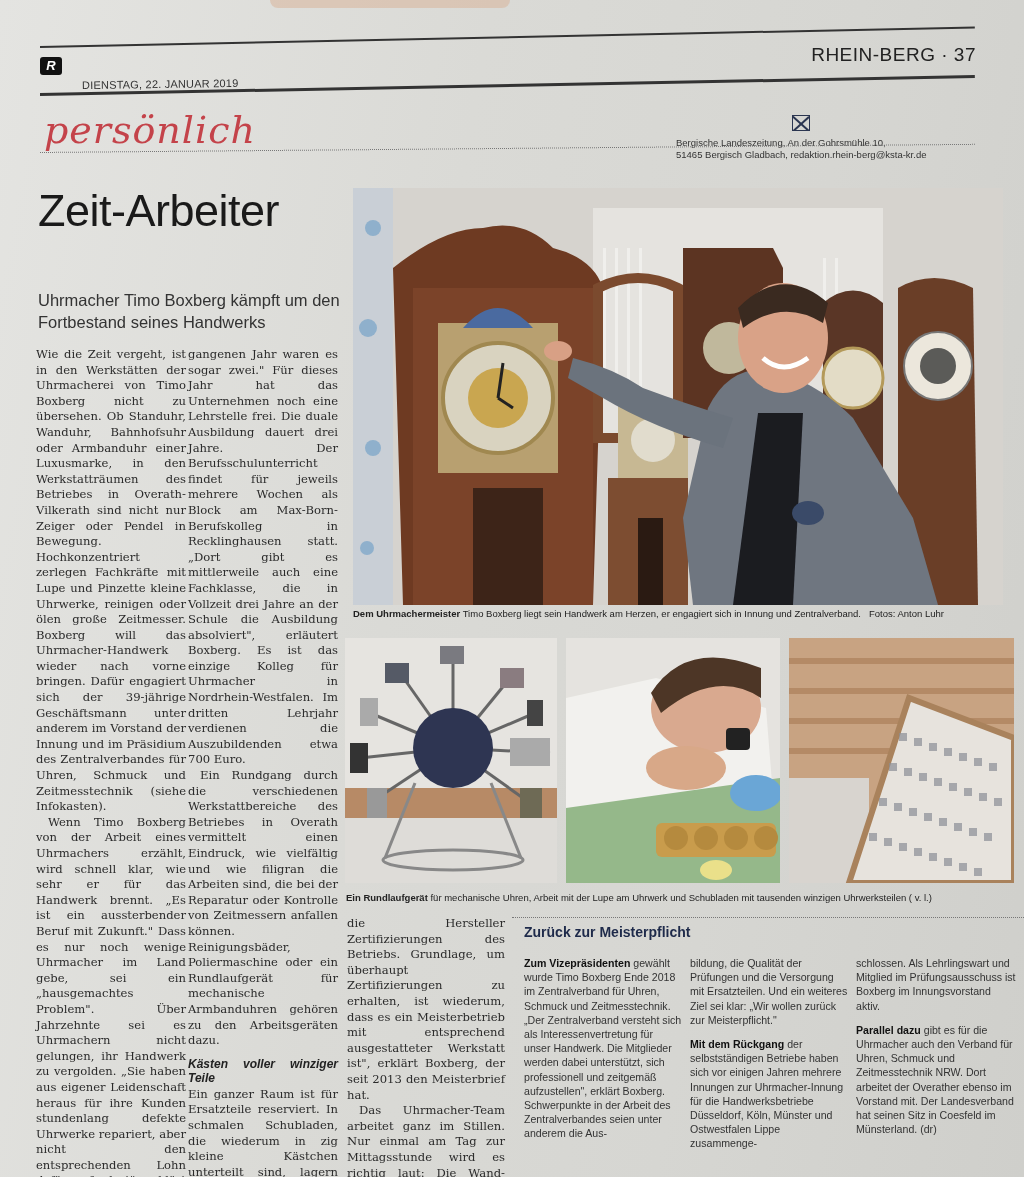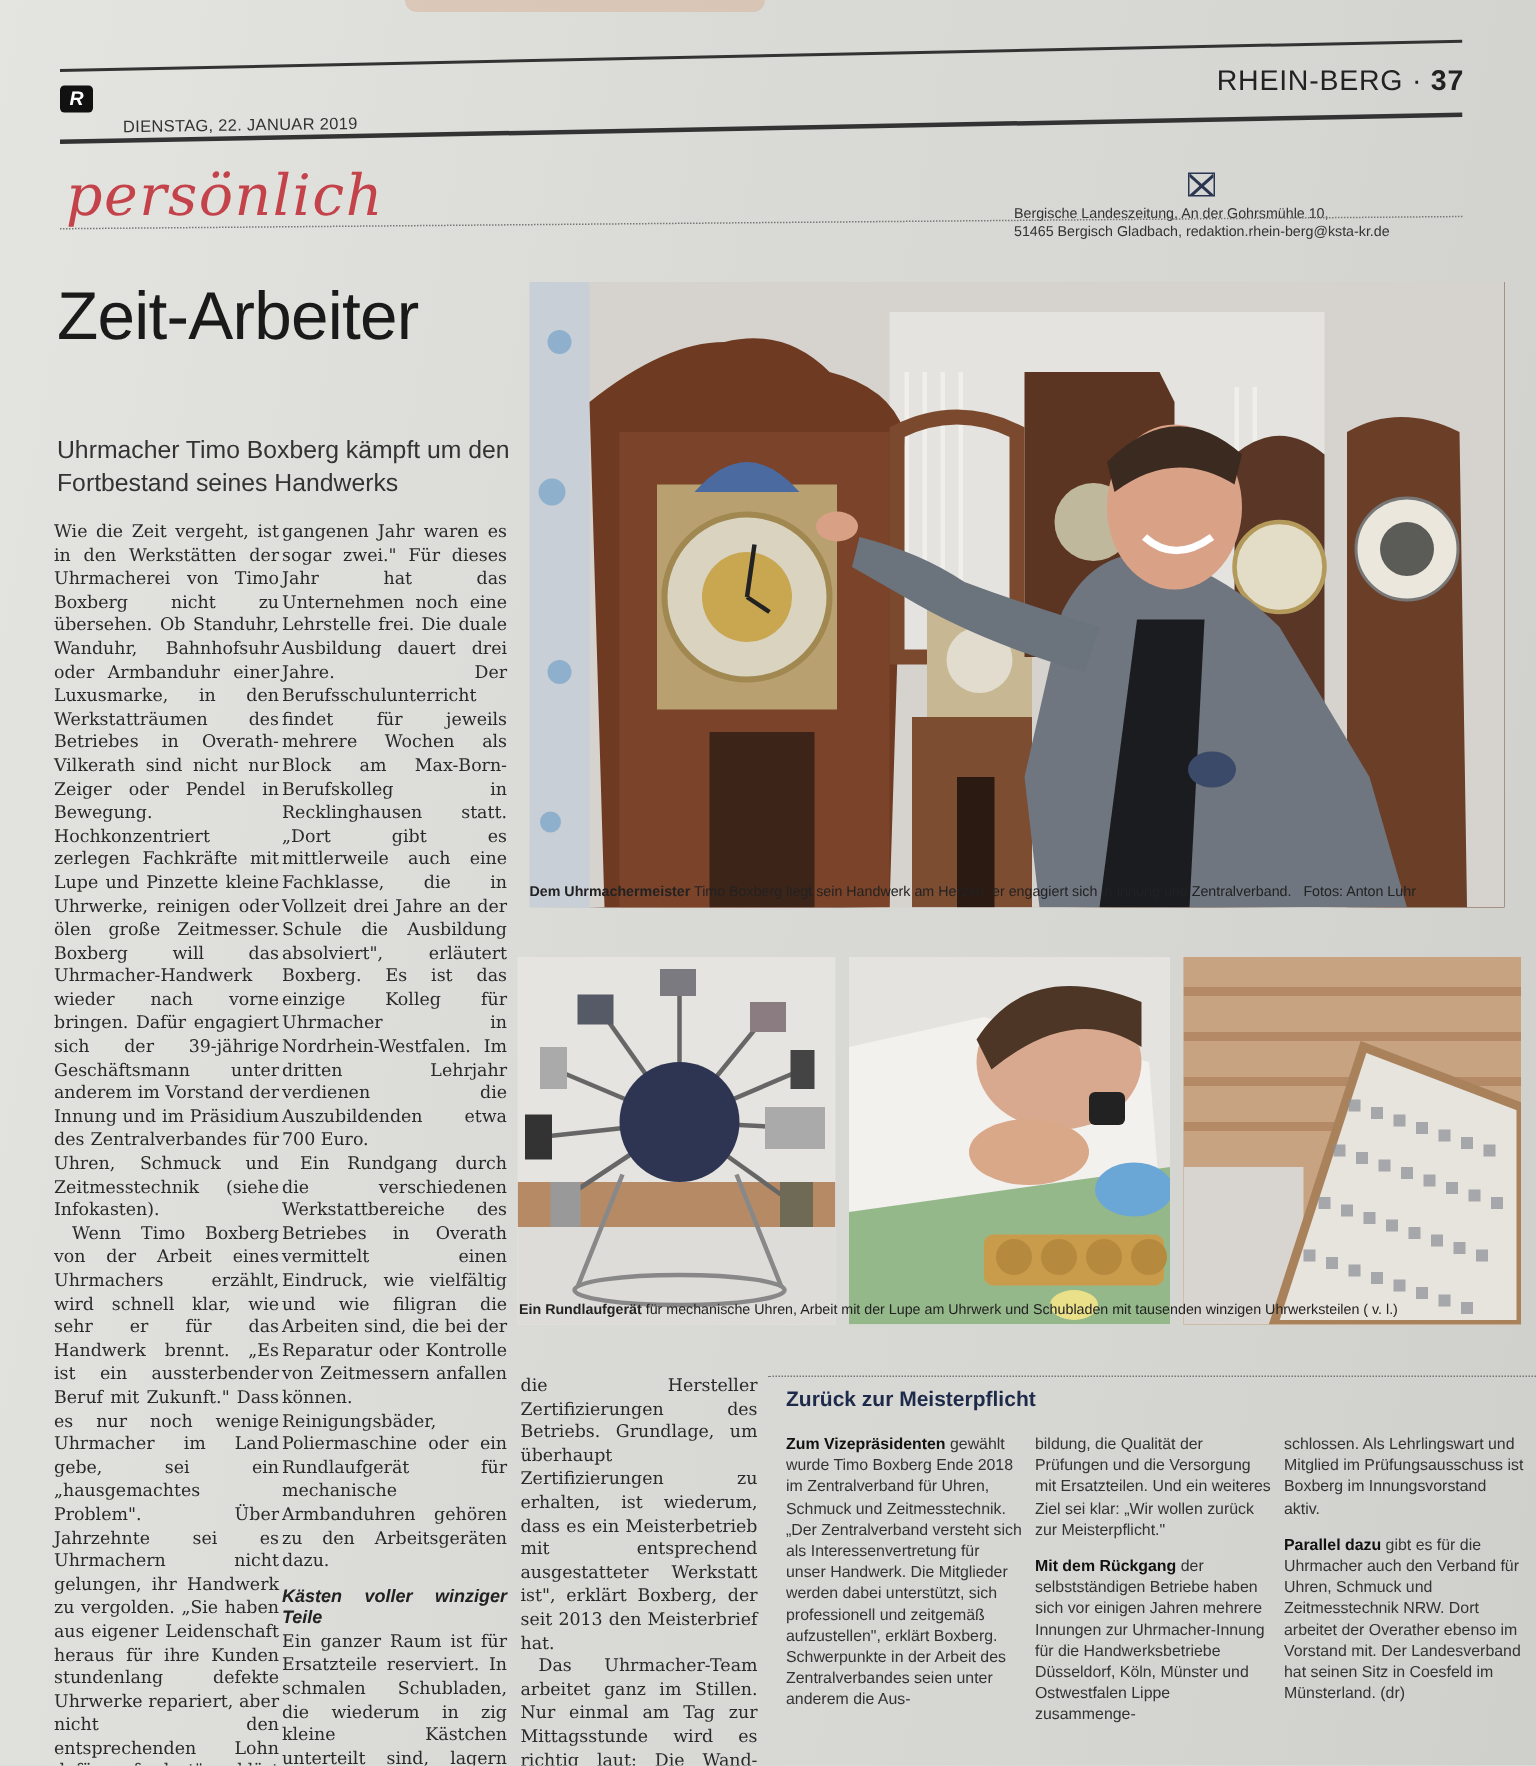--- a/index.html
+++ b/index.html
@@ -3,21 +3,21 @@
 <meta charset="utf-8">
 <style>
   html,body{margin:0;padding:0;}
   body{width:1024px;height:1177px;overflow:hidden;background:#dcdcd9;font-family:"DejaVu Serif",serif;color:#2a2a2a;position:relative;}
   .paper{position:absolute;left:0;top:0;width:1024px;height:1177px;background:linear-gradient(100deg,#e4e4e1 0%,#dadad6 40%,#d6d6d2 70%,#cfcfcb 100%);}
   .fold-top{position:absolute;left:270px;top:0;width:240px;height:8px;background:#d9b49a;border-radius:0 0 40px 40px;opacity:.55;}
   .rule{position:absolute;background:#333;}
   .logo{position:absolute;left:40px;top:57px;width:22px;height:18px;background:#111;border-radius:3px;color:#fff;font:bold italic 13px "Liberation Sans",sans-serif;text-align:center;line-height:18px;}
   .date{position:absolute;left:82px;top:78px;font:11px "Liberation Sans",sans-serif;color:#333;letter-spacing:.2px;transform:rotate(-.8deg);}
   .section{position:absolute;right:48px;top:44px;font:19px "Liberation Sans",sans-serif;color:#222;letter-spacing:.5px;}
-  .section b{font-weight:bold;}
+  .section b{font-weight:normal;}
   .kicker{position:absolute;left:44px;top:108px;font:italic 38px "DejaVu Serif",serif;color:#c4434a;letter-spacing:1px;text-align:right;}
   .contact{position:absolute;left:676px;top:115px;display:flex;align-items:center;gap:6px;flex-direction:column;}
   .contact .env{width:18px;height:16px;border:1.5px solid #2a3550;position:relative;box-sizing:border-box;overflow:hidden;}
   .contact .env:before,.contact .env:after{content:"";position:absolute;top:-3px;width:1.5px;height:22px;background:#2a3550;}
   .contact .env:before{left:7px;transform:rotate(-48deg);}
   .contact .env:after{left:7px;transform:rotate(48deg);}
   .contact .txt{font:9.5px "Liberation Sans",sans-serif;color:#333;line-height:12px;}
   .dotline{position:absolute;height:0;border-top:1px dotted #777;}
   .headline{position:absolute;left:38px;top:186px;font:300 45px "Liberation Sans",sans-serif;color:#1a1a1a;line-height:49px;width:320px;letter-spacing:-.5px;}
   .subhead{position:absolute;left:38px;top:289px;font:16.5px "Liberation Sans",sans-serif;color:#333;line-height:22px;width:320px;}
@@ -119,21 +119,21 @@
       <path d="M355 220 Q380 170 430 185 Q470 200 500 230 L560 330 L585 417 L340 417 L330 330 Z" fill="#6f7680"></path>
       <path d="M220 170 Q260 180 290 200 Q330 215 380 230 L370 260 Q300 240 250 210 L215 190 Z" fill="#6b737d"></path>
       <path d="M405 225 L450 225 L440 417 L380 417 Z" fill="#1b1c20"></path>
       <ellipse cx="455" cy="325" rx="16" ry="12" fill="#3a4a68"></ellipse>
       <ellipse cx="430" cy="150" rx="45" ry="55" fill="#d9a287"></ellipse>
       <path d="M385 120 Q430 75 475 115 L470 135 Q430 110 390 140 Z" fill="#3a2a20"></path>
       <path d="M410 170 Q430 188 455 170" stroke="#fff" stroke-width="5" fill="none"></path>
       <ellipse cx="205" cy="163" rx="14" ry="10" fill="#d8a085"></ellipse>
     </svg>
   </div>
-  <div class="caption" style="left:353px;top:589px;">
+  <div class="caption" style="left:353px;top:608px;">
     <b>Dem Uhrmachermeister</b>
     <span>Timo Boxberg liegt sein Handwerk am Herzen, er engagiert sich in Innung und Zentralverband.</span>
     &nbsp;&nbsp;<span>Fotos: Anton Luhr</span>
   </div>
 
   <div class="photo" style="left:345px;top:638px;width:212px;height:245px;background:#e6e4e0;">
     <svg width="212" height="245" viewBox="0 0 212 245">
       <rect y="150" width="212" height="30" fill="#b78a66"></rect>
       <rect y="180" width="212" height="65" fill="#dedcd8"></rect>
       <g stroke="#666" stroke-width="3">
@@ -218,21 +218,21 @@
           <rect x="95" y="200" width="8" height="8"></rect>
           <rect x="110" y="205" width="8" height="8"></rect>
           <rect x="125" y="210" width="8" height="8"></rect>
           <rect x="140" y="215" width="8" height="8"></rect>
           <rect x="155" y="220" width="8" height="8"></rect>
           <rect x="170" y="225" width="8" height="8"></rect>
           <rect x="185" y="230" width="8" height="8"></rect>
       </g>
     </svg>
   </div>
-  <div class="caption" style="left:346px;top:868px;">
+  <div class="caption" style="left:346px;top:892px;">
     <b>Ein Rundlaufgerät</b>
     <span>für mechanische Uhren, Arbeit mit der Lupe am Uhrwerk und Schubladen mit tausenden winzigen Uhrwerksteilen ( v. l.)</span>
   </div>
 
   <div class="col" style="left:347px;top:916px;width:158px;">
     <p class="noindent">die Hersteller Zertifizierungen des Betriebs. Grundlage, um überhaupt Zertifizierungen zu erhalten, ist wiederum, dass es ein Meisterbetrieb mit entsprechend ausgestatteter Werkstatt ist", erklärt Boxberg, der seit 2013 den Meisterbrief hat.</p>
     <p>Das Uhrmacher-Team arbeitet ganz im Stillen. Nur einmal am Tag zur Mittagsstunde wird es richtig laut: Die Wand- und Standuhren schlagen 12 Uhr. Danach ticken sie in Ruhe weiter und lassen die Zeit vergehen.</p>
 
   </div>
 

